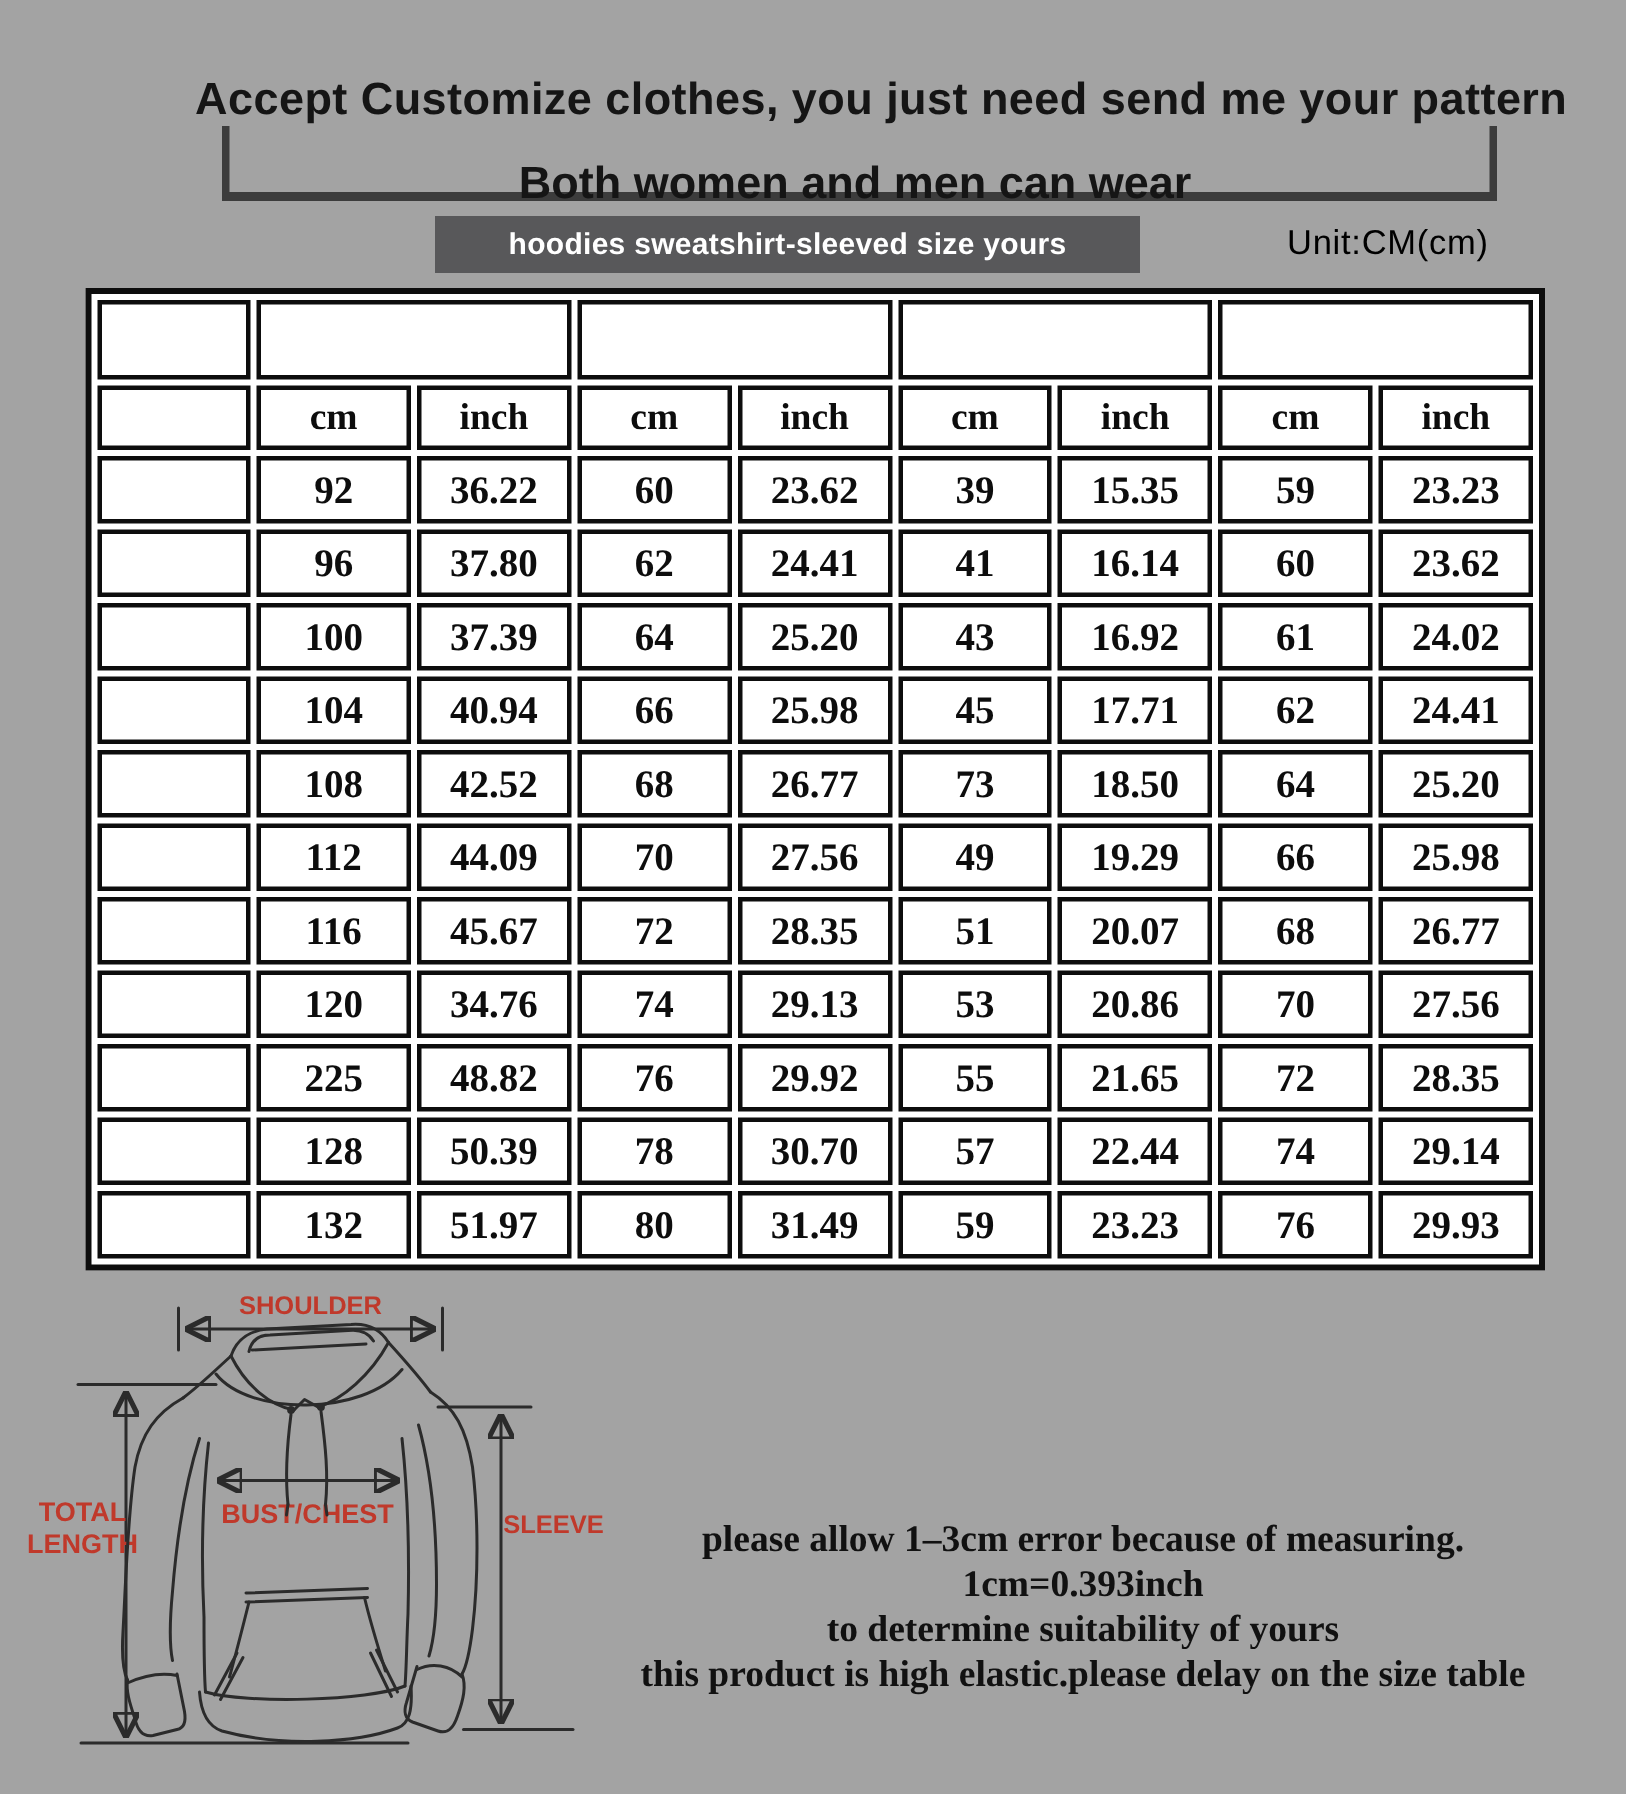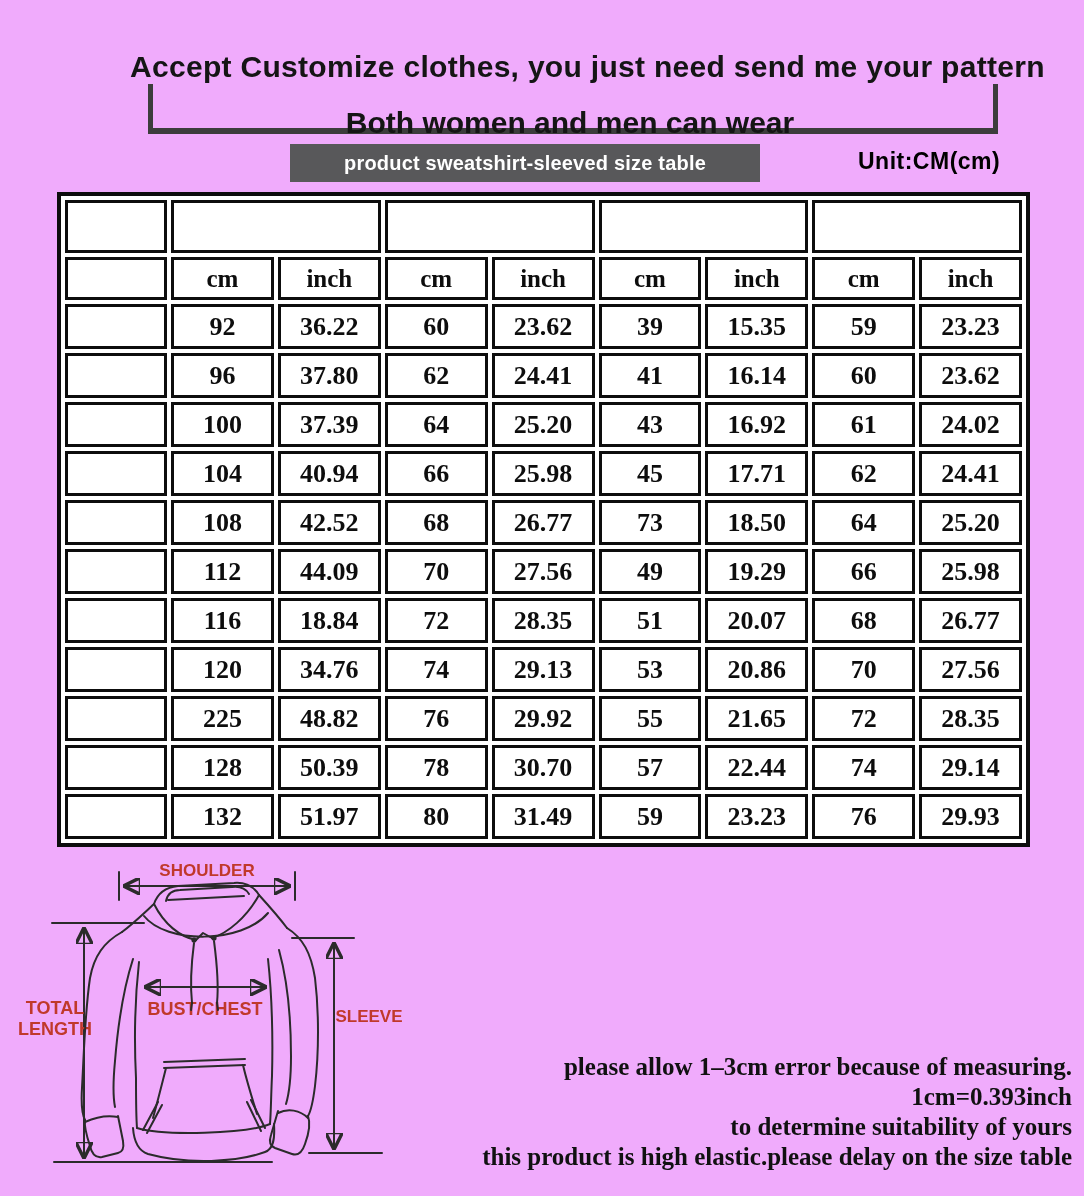--- a/index.html
+++ b/index.html
@@ -1,37 +1,37 @@
 <!DOCTYPE html>
 <html><head>
 <meta charset="utf-8">
 <style>
   html,body { margin:0; padding:0; background:#ffffff; }
   .page {
-    position:relative; width:1084px; height:1196px; background:#f0abfc;
+    position:relative; width:1084px; height:1196px; background:#a3a3a3;
     font-family:"Liberation Sans", sans-serif; overflow:hidden;
   }
 
   
   .title-bracket {
     position:absolute; left:148px; top:84px; width:840px; height:44px;
     border-left:5px solid #3c3c3c; border-right:5px solid #3c3c3c;
     border-bottom:6px solid #3c3c3c;
   }
   .titles { position:absolute; left:130px; top:50px; width:880px; text-align:center; color:#151515; }
   .title-line1 { font-size:30px; font-weight:bold; letter-spacing:0.3px; white-space:nowrap; }
   .title-line2 { font-size:30px; font-weight:bold; margin-top:22px; white-space:nowrap; }
 
   .banner {
     position:absolute; left:290px; top:144px; width:470px; height:38px;
     background:#58585a; color:#ffffff; font-size:20px; font-weight:bold;
     line-height:38px; text-align:center; letter-spacing:0.2px;
   }
   .unit-label {
-    position:absolute; left:858px; top:148px; font-size:23px; font-weight:bold; color:#000;
+    position:absolute; left:858px; top:148px; font-size:23px; font-weight:normal; color:#000;
     letter-spacing:0.5px;
   }
 
   
   table.size-table {
     position:absolute; left:57px; top:192px; width:973px;
     border-collapse:separate; border-spacing:4px;
     border:4px solid #0d0d0d; background:#ffffff; table-layout:fixed;
   }
   table.size-table td {
@@ -55,37 +55,37 @@
   }
 
   
   .diagram { position:absolute; left:6px; top:856px; }
   .diagram path, .diagram line { fill:none; stroke:#2b2b2b; stroke-width:2; stroke-linecap:round; stroke-linejoin:round; }
   .diagram circle { fill:#2b2b2b; stroke:none; }
   .diagram text { font-family:"Liberation Sans", sans-serif; font-weight:bold; }
 
   
   .notes {
-    position:absolute; left:404px; top:1012px; width:668px; text-align:right;
-    font-family:"Liberation Serif", serif; font-weight:bold; color:#111; font-size:25px; line-height:30px;margin-top:40px;
+    position:absolute; left:388px; top:1012px; width:668px; text-align:center;
+    font-family:"Liberation Serif", serif; font-weight:bold; color:#111; font-size:25px; line-height:30px;
   }
   .notes div { white-space:nowrap; }
 </style>
 </head>
 <body>
 
 <div class="page">
 
   <div class="title-bracket"></div>
   <div class="titles">
     <div class="title-line1">Accept Customize clothes, you just need send me your pattern</div>
     <div class="title-line2">Both women and men can wear</div>
   </div>
 
-  <div class="banner">product sweatshirt-sleeved size  table</div>
+  <div class="banner">hoodies sweatshirt-sleeved size  yours</div>
   <div class="unit-label">Unit:CM(cm)</div>
 
   <table class="size-table">
     <colgroup>
       <col style="width:102px">
       <col>
         <col>
         <col>
         <col>
         <col>
@@ -176,21 +176,21 @@
           <td class="val-cell">70</td>
           <td class="val-cell">27.56</td>
           <td class="val-cell">49</td>
           <td class="val-cell">19.29</td>
           <td class="val-cell">66</td>
           <td class="val-cell">25.98</td>
         </tr>
         <tr>
           <td class="size-cell">2XL</td>
           <td class="val-cell">116</td>
-          <td class="val-cell">18.84</td>
+          <td class="val-cell">45.67</td>
           <td class="val-cell">72</td>
           <td class="val-cell">28.35</td>
           <td class="val-cell">51</td>
           <td class="val-cell">20.07</td>
           <td class="val-cell">68</td>
           <td class="val-cell">26.77</td>
         </tr>
         <tr>
           <td class="size-cell">3XL</td>
           <td class="val-cell">120</td>

